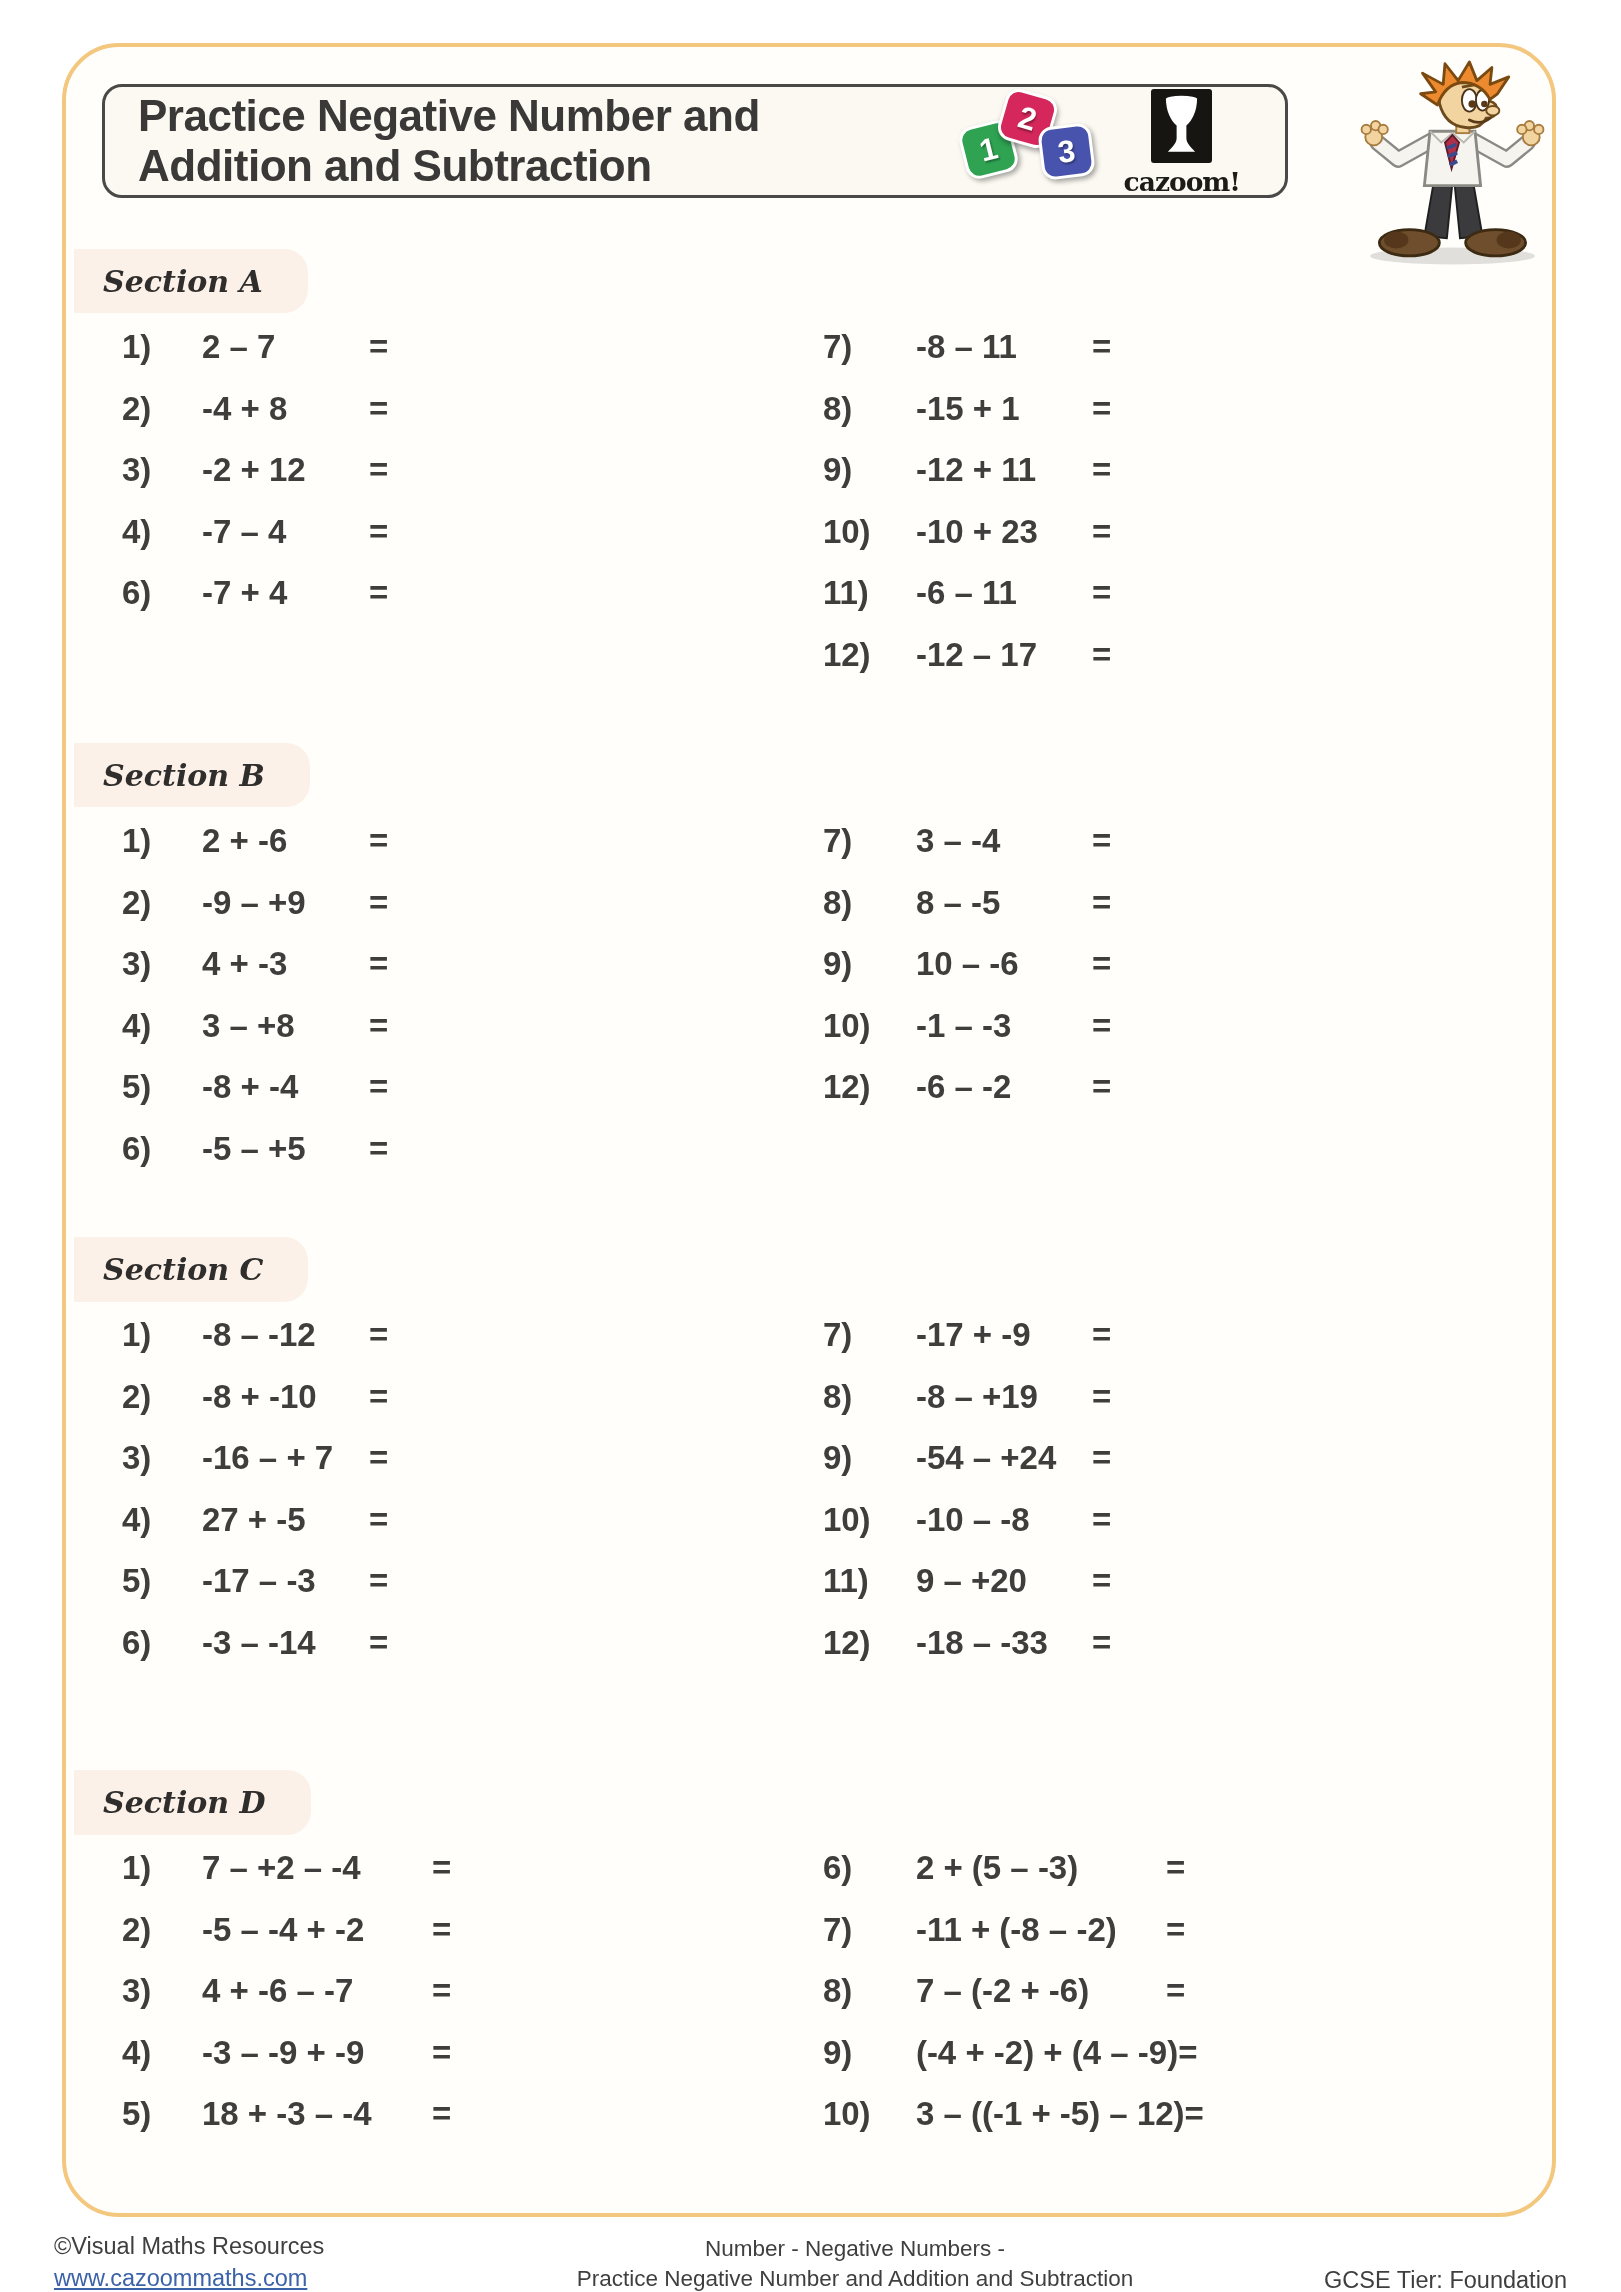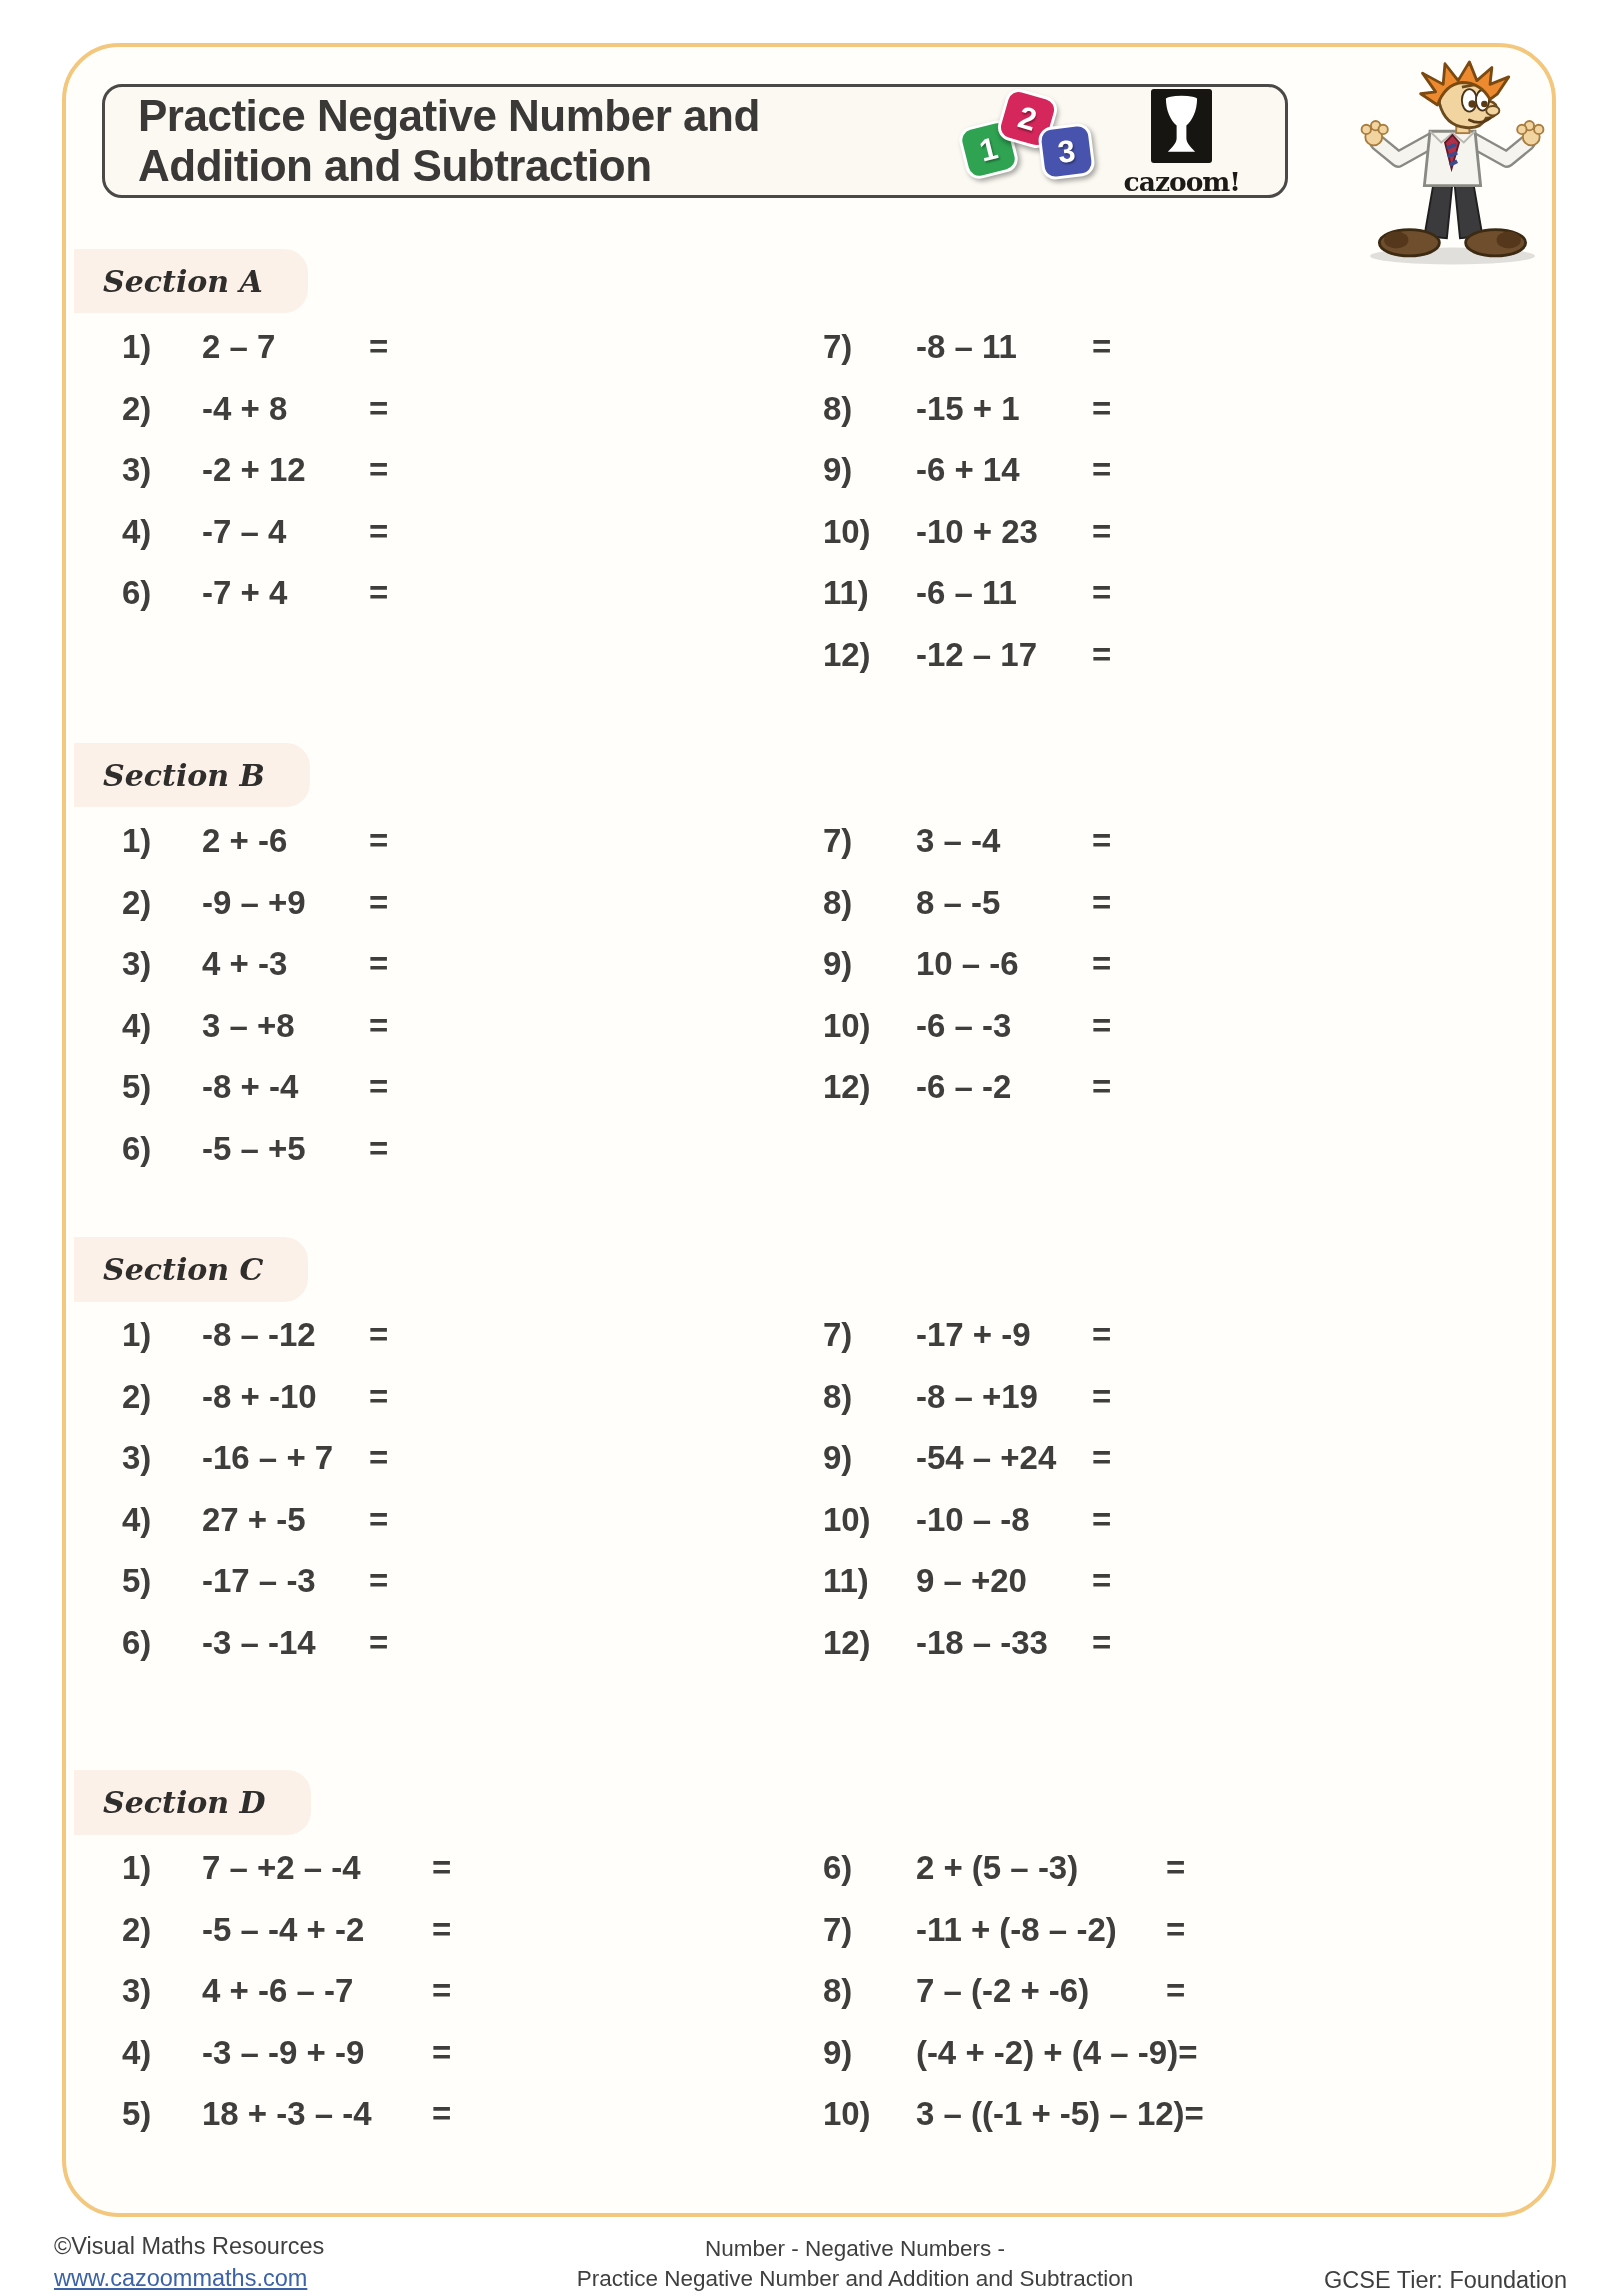--- a/index.html
+++ b/index.html
@@ -148,40 +148,40 @@
           <div class="col col-left">
             <div class="prob"><span class="pnum">1)</span><span class="pexpr">2 – 7</span><span class="peq">=</span></div>
             <div class="prob"><span class="pnum">2)</span><span class="pexpr">-4 + 8</span><span class="peq">=</span></div>
             <div class="prob"><span class="pnum">3)</span><span class="pexpr">-2 + 12</span><span class="peq">=</span></div>
             <div class="prob"><span class="pnum">4)</span><span class="pexpr">-7 – 4</span><span class="peq">=</span></div>
             <div class="prob"><span class="pnum">6)</span><span class="pexpr">-7 + 4</span><span class="peq">=</span></div>
           </div>
           <div class="col col-right">
             <div class="prob"><span class="pnum">7)</span><span class="pexpr">-8 – 11</span><span class="peq">=</span></div>
             <div class="prob"><span class="pnum">8)</span><span class="pexpr">-15 + 1</span><span class="peq">=</span></div>
-            <div class="prob"><span class="pnum">9)</span><span class="pexpr">-6 + 14</span><span class="peq">=</span></div>
+            <div class="prob"><span class="pnum">9)</span><span class="pexpr">-12 + 11</span><span class="peq">=</span></div>
             <div class="prob"><span class="pnum">10)</span><span class="pexpr">-10 + 23</span><span class="peq">=</span></div>
             <div class="prob"><span class="pnum">11)</span><span class="pexpr">-6 – 11</span><span class="peq">=</span></div>
             <div class="prob"><span class="pnum">12)</span><span class="pexpr">-12 – 17</span><span class="peq">=</span></div>
           </div>
         </div></div>
       <div class="section"><div class="section-label">Section B</div><div class="cols">
           <div class="col col-left">
             <div class="prob"><span class="pnum">1)</span><span class="pexpr">2 + -6</span><span class="peq">=</span></div>
             <div class="prob"><span class="pnum">2)</span><span class="pexpr">-9 – +9</span><span class="peq">=</span></div>
             <div class="prob"><span class="pnum">3)</span><span class="pexpr">4 + -3</span><span class="peq">=</span></div>
             <div class="prob"><span class="pnum">4)</span><span class="pexpr">3 – +8</span><span class="peq">=</span></div>
             <div class="prob"><span class="pnum">5)</span><span class="pexpr">-8 + -4</span><span class="peq">=</span></div>
             <div class="prob"><span class="pnum">6)</span><span class="pexpr">-5 – +5</span><span class="peq">=</span></div>
           </div>
           <div class="col col-right">
             <div class="prob"><span class="pnum">7)</span><span class="pexpr">3 – -4</span><span class="peq">=</span></div>
             <div class="prob"><span class="pnum">8)</span><span class="pexpr">8 – -5</span><span class="peq">=</span></div>
             <div class="prob"><span class="pnum">9)</span><span class="pexpr">10 – -6</span><span class="peq">=</span></div>
-            <div class="prob"><span class="pnum">10)</span><span class="pexpr">-6 – -3</span><span class="peq">=</span></div>
+            <div class="prob"><span class="pnum">10)</span><span class="pexpr">-1 – -3</span><span class="peq">=</span></div>
             <div class="prob"><span class="pnum">12)</span><span class="pexpr">-6 – -2</span><span class="peq">=</span></div>
           </div>
         </div></div>
       <div class="section"><div class="section-label">Section C</div><div class="cols">
           <div class="col col-left">
             <div class="prob"><span class="pnum">1)</span><span class="pexpr">-8 – -12</span><span class="peq">=</span></div>
             <div class="prob"><span class="pnum">2)</span><span class="pexpr">-8 + -10</span><span class="peq">=</span></div>
             <div class="prob"><span class="pnum">3)</span><span class="pexpr">-16 – + 7</span><span class="peq">=</span></div>
             <div class="prob"><span class="pnum">4)</span><span class="pexpr">27 + -5</span><span class="peq">=</span></div>
             <div class="prob"><span class="pnum">5)</span><span class="pexpr">-17 – -3</span><span class="peq">=</span></div>

